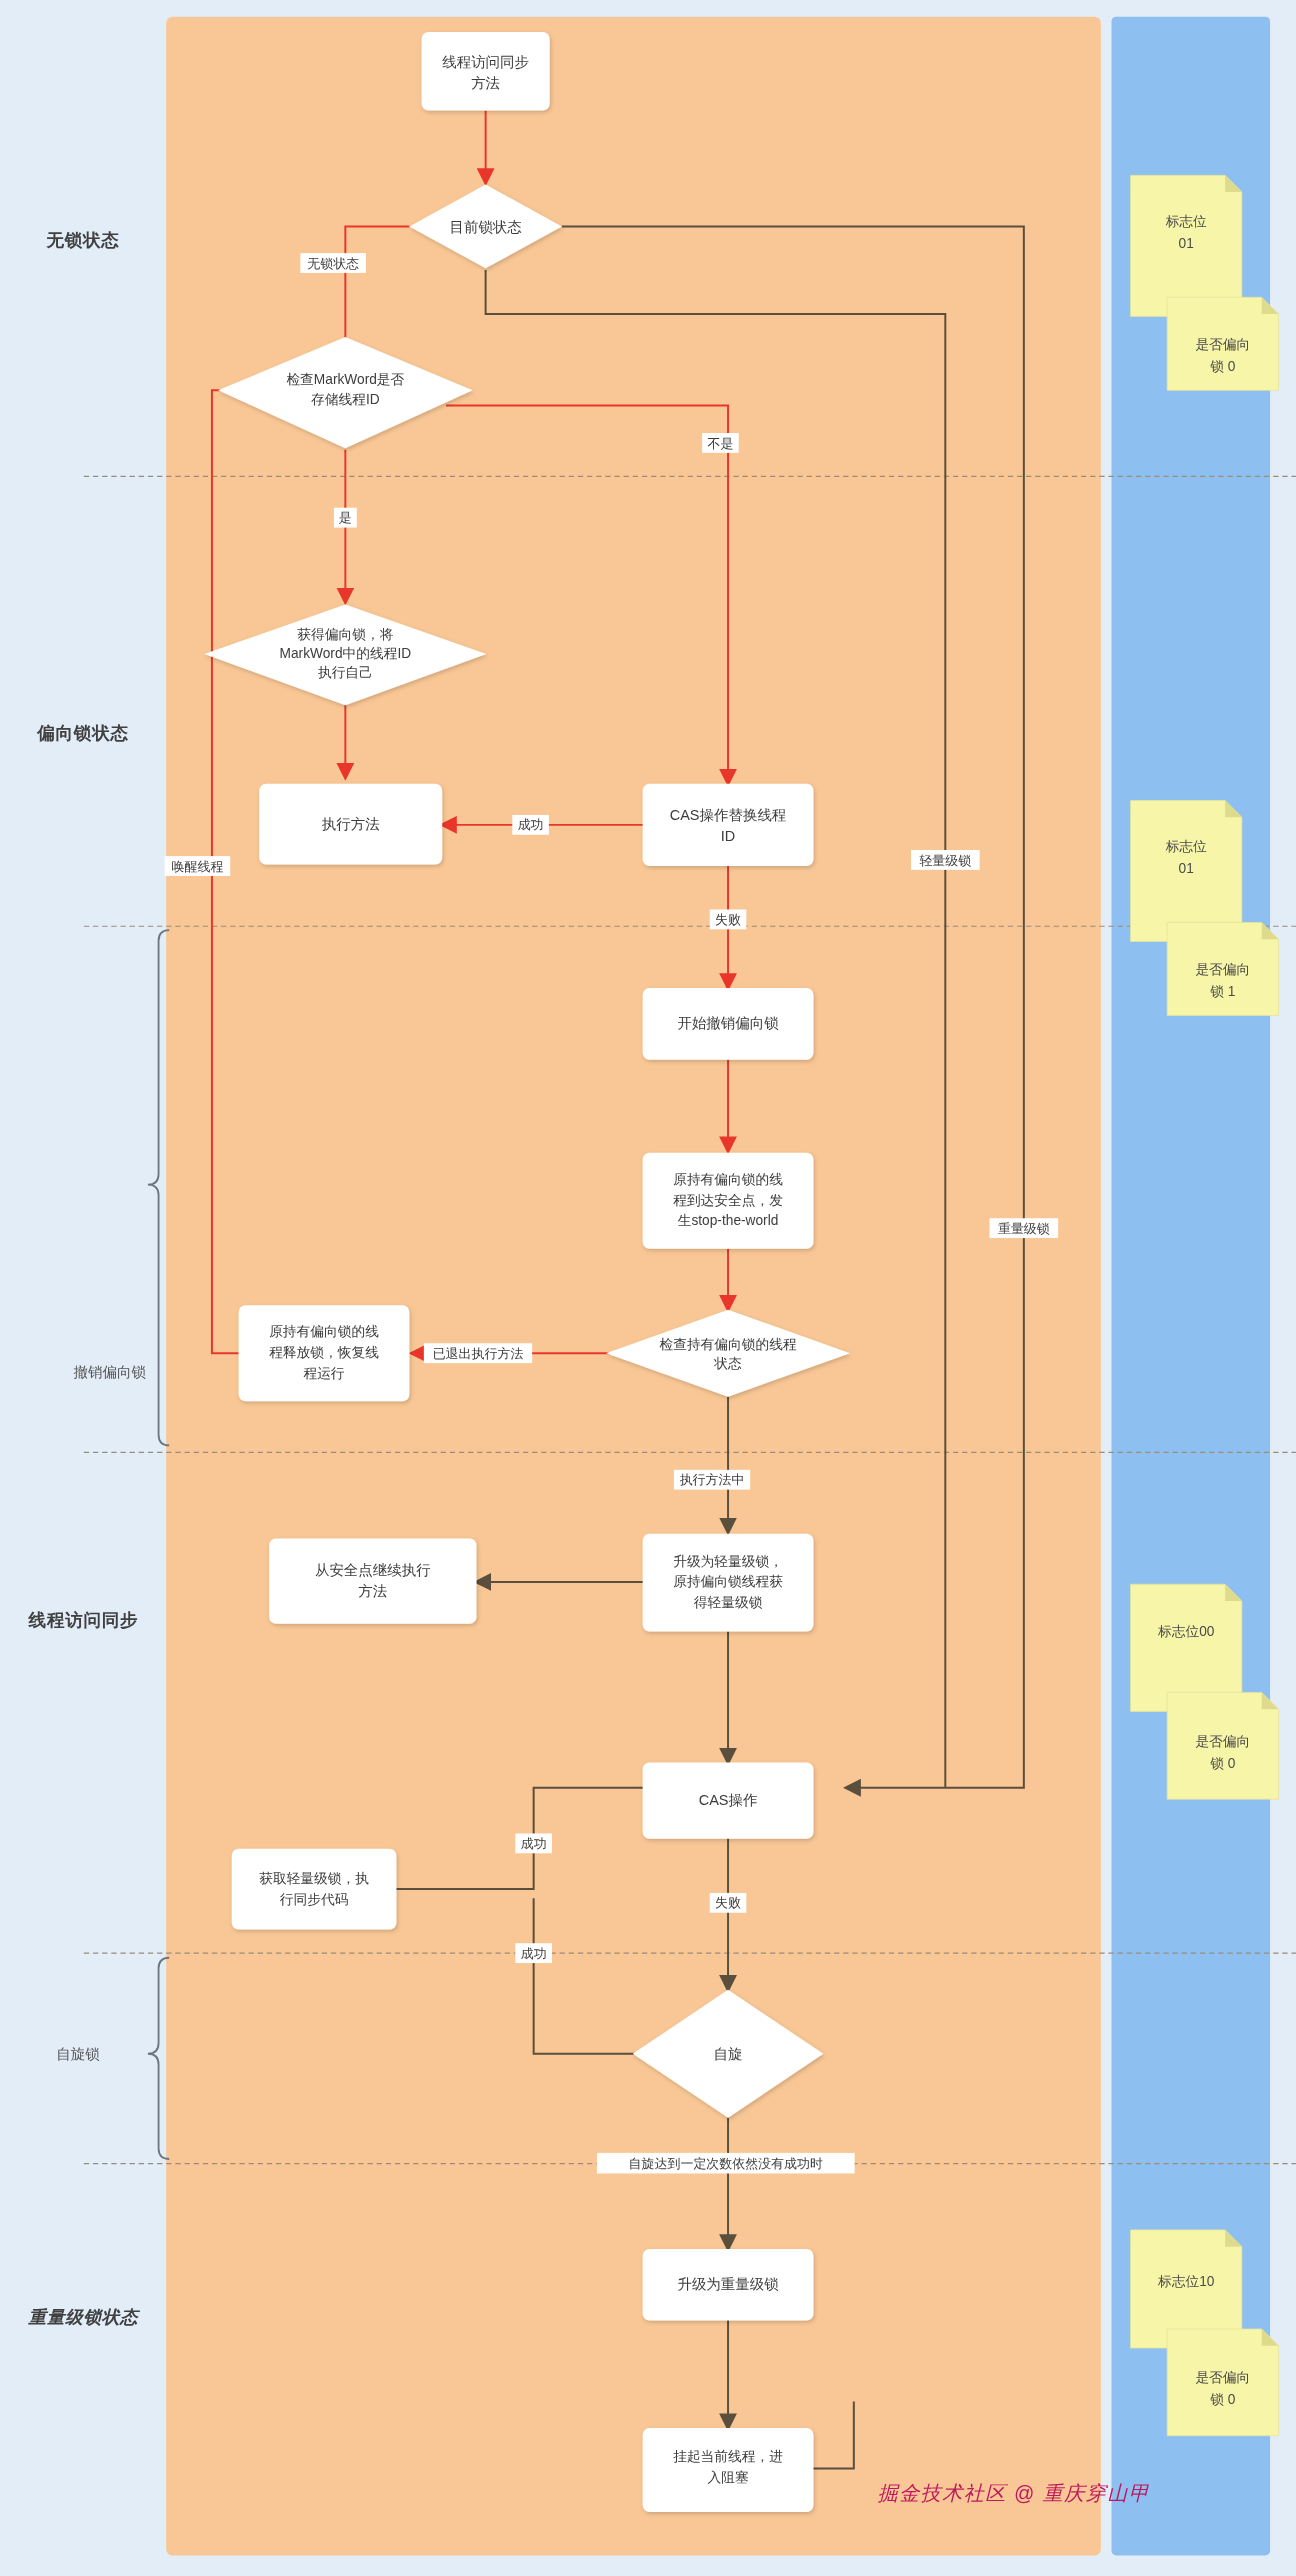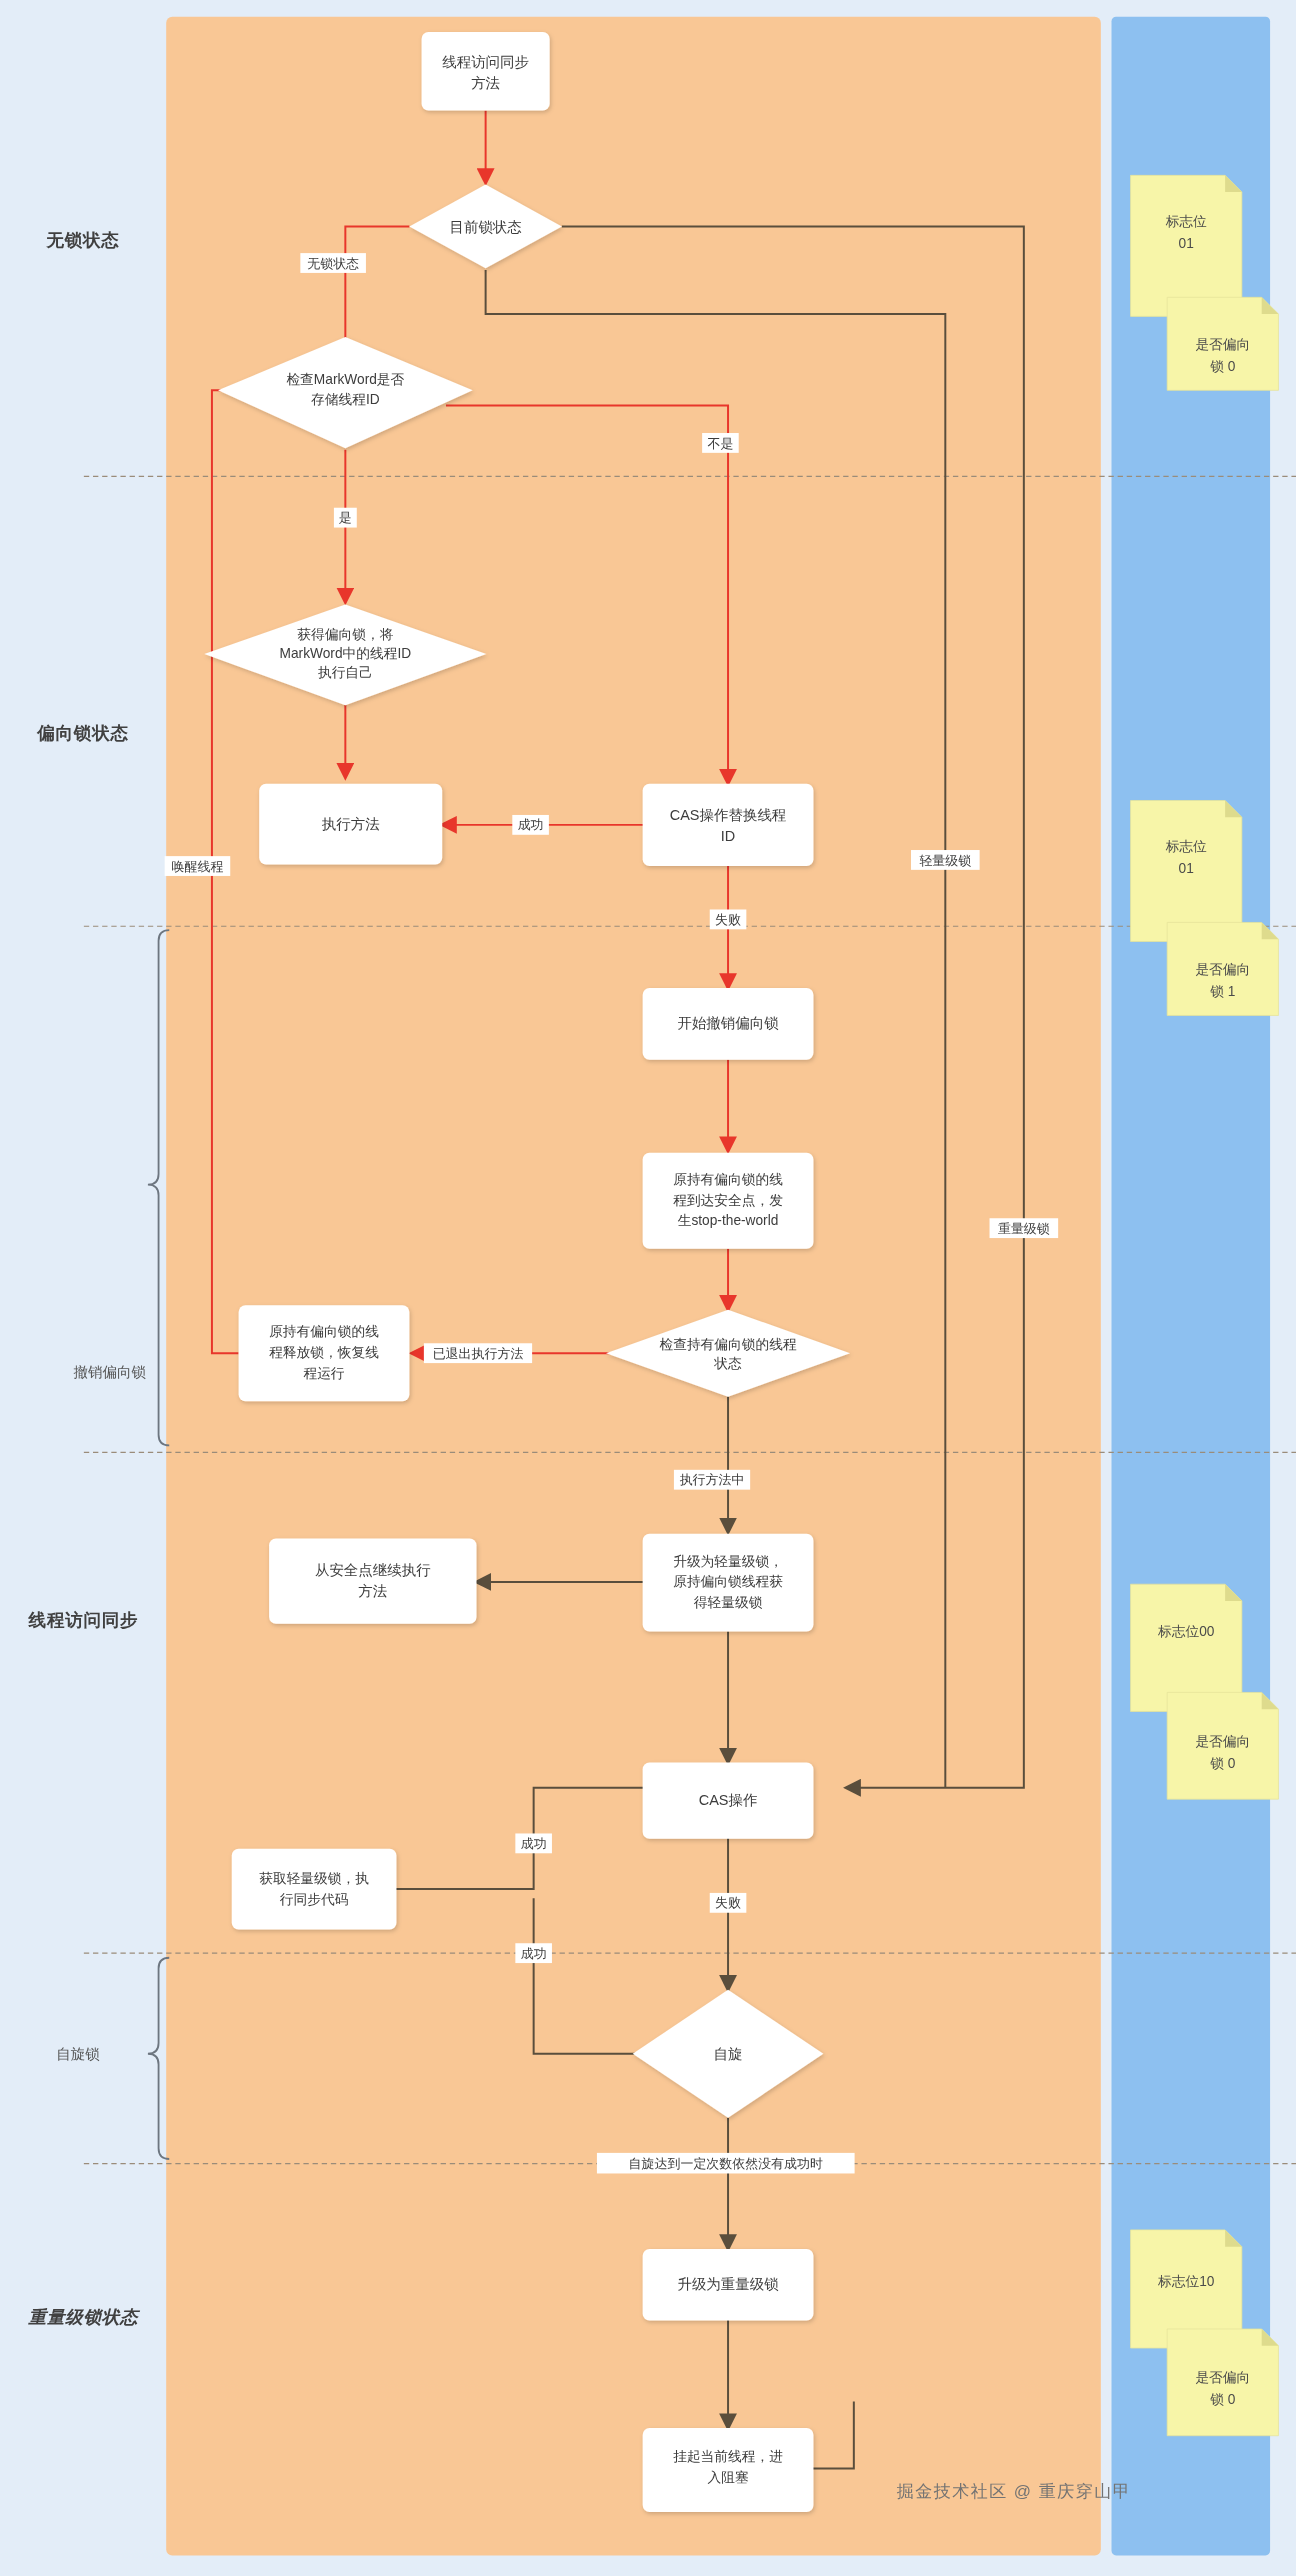--- a/index.html
+++ b/index.html
@@ -26,22 +26,23 @@
   .nodetext.small{font-size:18px;}
   .edgelabel{
     font-family:"Liberation Sans","DejaVu Sans",sans-serif;
     font-size:17px;fill:#3c3c3c;text-anchor:middle;
   }
   .notetext{
     font-family:"Liberation Sans","DejaVu Sans",sans-serif;
     font-size:18px;fill:#4a4a4a;text-anchor:middle;
   }
   .watermark{
-    position:absolute;color:#737373;font-size:17px;letter-spacing:1.5px;
+    position:absolute;color:#be185d;font-size:20px;letter-spacing:1.5px;
     white-space:nowrap;
+    font-style:italic;
   }
 </style>
 </head>
 <body>
 
 <div id="stage">
 
   <svg id="flow" viewBox="0 0 1700 3379">
     <defs>
       <marker id="ar-red" markerWidth="9" markerHeight="9" refX="7.4" refY="4.5" orient="auto">

